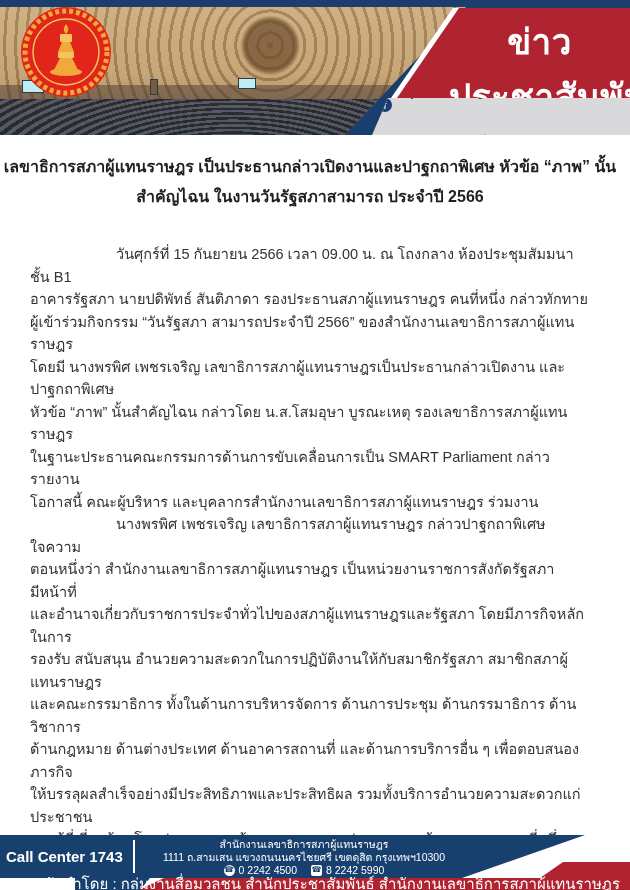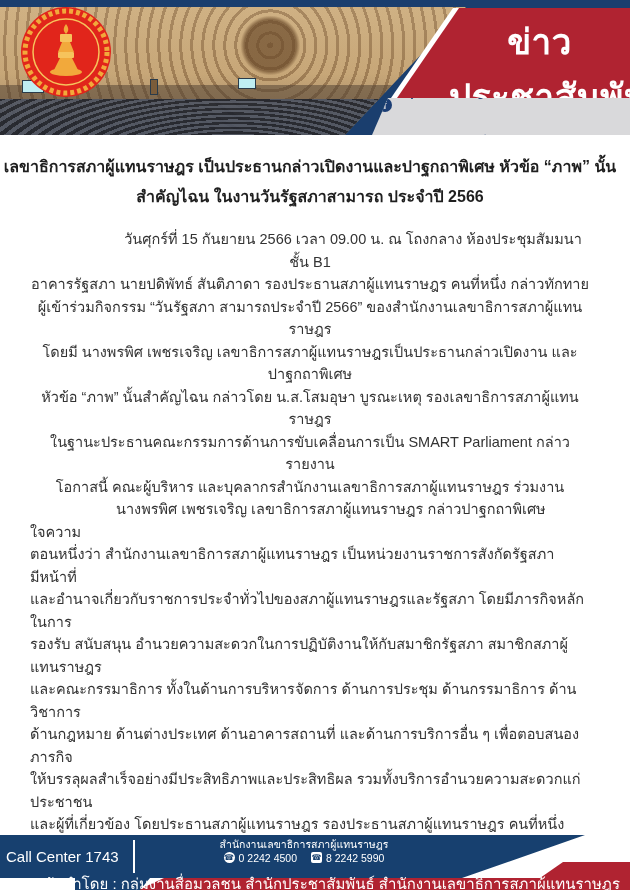--- a/index.html
+++ b/index.html
@@ -35,30 +35,30 @@
     font-size:12.5px; text-align:center; padding-left:26px; padding-top:3px; }
   .social .row { display:flex; align-items:flex-start; justify-content:center; gap:20px; height:16px; white-space:nowrap;flex-direction:column; }
   .icon-circle { display:inline-flex; align-items:center; justify-content:center; width:14px; height:14px;
     border-radius:50%; background:#1c3e74; color:#d9d9db; font-size:10px; font-weight:bold; flex:0 0 auto; }
 
   
   .content { position:absolute; top:135px; left:0; width:620px; height:700px; background:#fff; color:#2b2b2b; }
   .headline { margin-top:17px; text-align:center; font-weight:bold; font-size:16px; line-height:30px;
     white-space:pre-line; color:#1f1f1f; }
   .para { margin:0 30px; font-size:14.5px; line-height:22.5px; white-space:pre-line; color:#333; }
-  .para.first { margin-top:16px; text-indent:86px;text-align:center; }
+  .para.first { margin-top:31px; text-indent:86px; }
   .para.second { text-indent:86px; }
 
   
   .footer { position:absolute; top:835px; left:0; width:630px; height:55px; background:#fff; }
   .footer-red { position:absolute; left:138px; top:27px; width:492px; height:28px; background:#b02331;
     clip-path:polygon(0 100%,26px 16px,402px 16px,425px 0,100% 0,100% 100%); }
   .footer-blue { position:absolute; left:0; top:0; width:585px; height:55px; background:#17406f; color:#fff;
     clip-path:polygon(0 0,100% 0,462px 43px,150px 43px,140px 55px,75px 55px,75px 43px,0 43px); }
-  .callcenter { position:absolute; left:6px; top:13px; font-size:15px; font-weight:normal; white-space:nowrap; }
+  .callcenter { position:absolute; left:6px; top:13px; font-size:15px; font-weight:bold; white-space:nowrap; }
   .footer-divider { position:absolute; left:133px; top:5px; width:2px; height:33px; background:#fff; }
   .addr { position:absolute; left:145px; top:3px; width:318px; text-align:center; font-size:10.5px; line-height:12.5px; }
   .phones { display:flex; justify-content:center; gap:14px; align-items:center; margin-top:1px; }
   .phone-item { display:flex; align-items:center; gap:4px; }
   .phone-badge { display:inline-flex; align-items:center; justify-content:center; width:11px; height:11px;
     background:#fff; color:#17406f; font-size:8px; }
   .phone-badge.round { border-radius:50%; }
   .phone-badge.square { border-radius:2px; }
   .credit { position:absolute; right:10px; top:37px; color:#fff; font-size:15px; white-space:nowrap; }
 </style>
@@ -147,20 +147,21 @@
 คือ สำนักงานเลขาธิการสภาผู้แทนราษฎรเป็น "SMART Parliament" หรือ "รัฐสภาสามารถ"</div>
   </div>
 
   <div class="footer">
     <div class="footer-red"></div>
     <div class="footer-blue">
       <div class="callcenter">Call Center 1743</div>
       <div class="footer-divider"></div>
       <div class="addr">
         <div>สำนักงานเลขาธิการสภาผู้แทนราษฎร</div>
+        <div>1111 ถ.สามเสน แขวงถนนนครไชยศรี เขตดุสิต กรุงเทพฯ10300</div>
         <div class="phones">
           <span class="phone-item">
             <span class="phone-badge round">☎</span>
             <span>0 2242 4500</span>
           </span>
           <span class="phone-item">
             <span class="phone-badge square">☎</span>
             <span>8 2242 5990</span>
           </span>
         </div>

